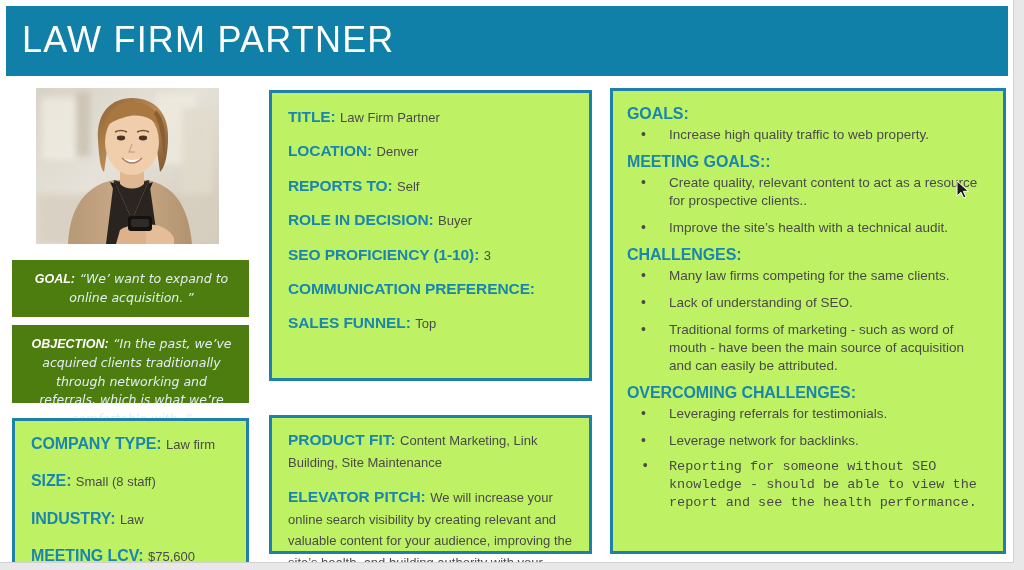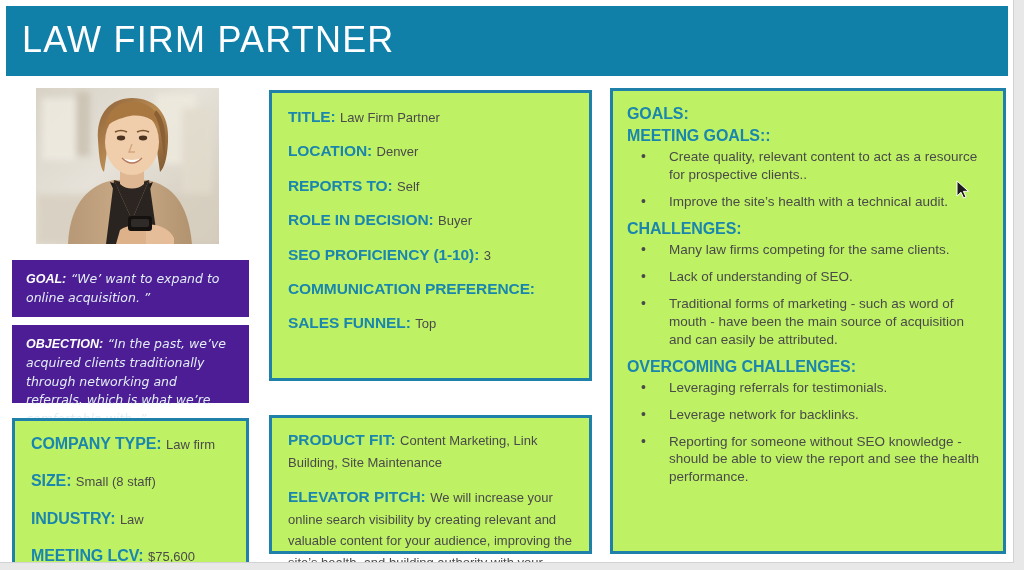--- a/index.html
+++ b/index.html
@@ -45,21 +45,22 @@
   }
 
   
   .box {
     position: absolute;
     background: #bef264;
     border: 3px solid #1f81a9;
   }
   .box-filled {
     position: absolute;
-    background: #4c1d95;
+    background: #4d7c0f;
+    text-align: center;
   }
 
   
   .photo {
     position: absolute;
     left: 36px; top: 88px;
     width: 183px; height: 156px;
     overflow: hidden;
     background: #cfc7b8;
   }
@@ -134,21 +135,21 @@
     line-height: 1.33;
   }
   .bullets li:before {
     content: "\2022";
     position: absolute;
     left: 14px;
     top: -1px;
     font-size: 14px;
     color: #4a4a4a;
   }
-  .section:last-child .bullets li:last-child { margin-bottom: 0; }
+  .section:last-child .bullets li:last-child { margin-bottom: 0; font-family: Liberation Mono, monospace; }
 
   
   .cursor {
     position: absolute;
     width: 14px; height: 20px;
     pointer-events: none;
   }
 </style>
 </head>
 <body>
@@ -292,20 +293,23 @@
     <div class="fit-field">
       <span class="fit-label">ELEVATOR PITCH:</span>
       <span class="fit-value">We will increase your online search visibility by creating relevant and valuable content for your audience, improving the site’s health, and building authority  with your network.</span>
     </div>
   </div>
 
   <div class="box panel" style="left:610px; top:88px; width:396px; height:466px;">
 
     <div class="section">
       <div class="section-title">GOALS:</div>
+      <ul class="bullets">
+        <li>Increase high quality traffic to web property.</li>
+      </ul>
     </div>
 
     <div class="section">
       <div class="section-title">MEETING GOALS::</div>
       <ul class="bullets">
         <li>Create quality, relevant content to act as a resource for prospective clients..</li>
         <li>Improve the site’s health with a technical audit.</li>
       </ul>
     </div>
 

